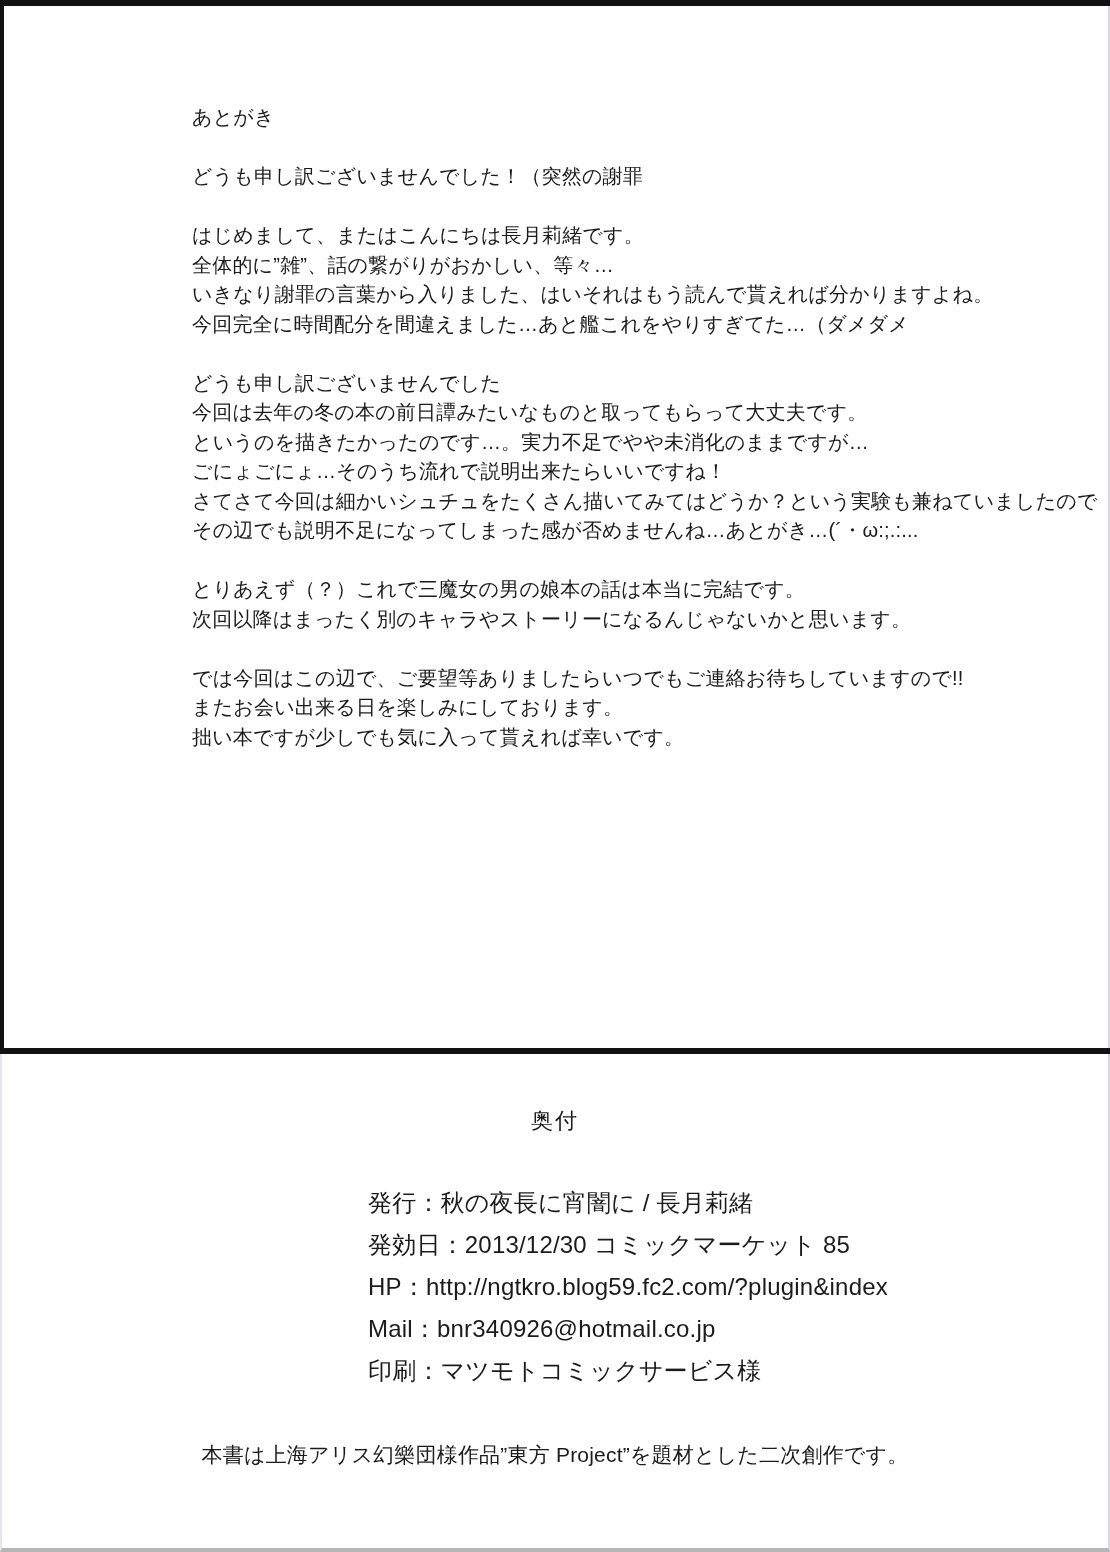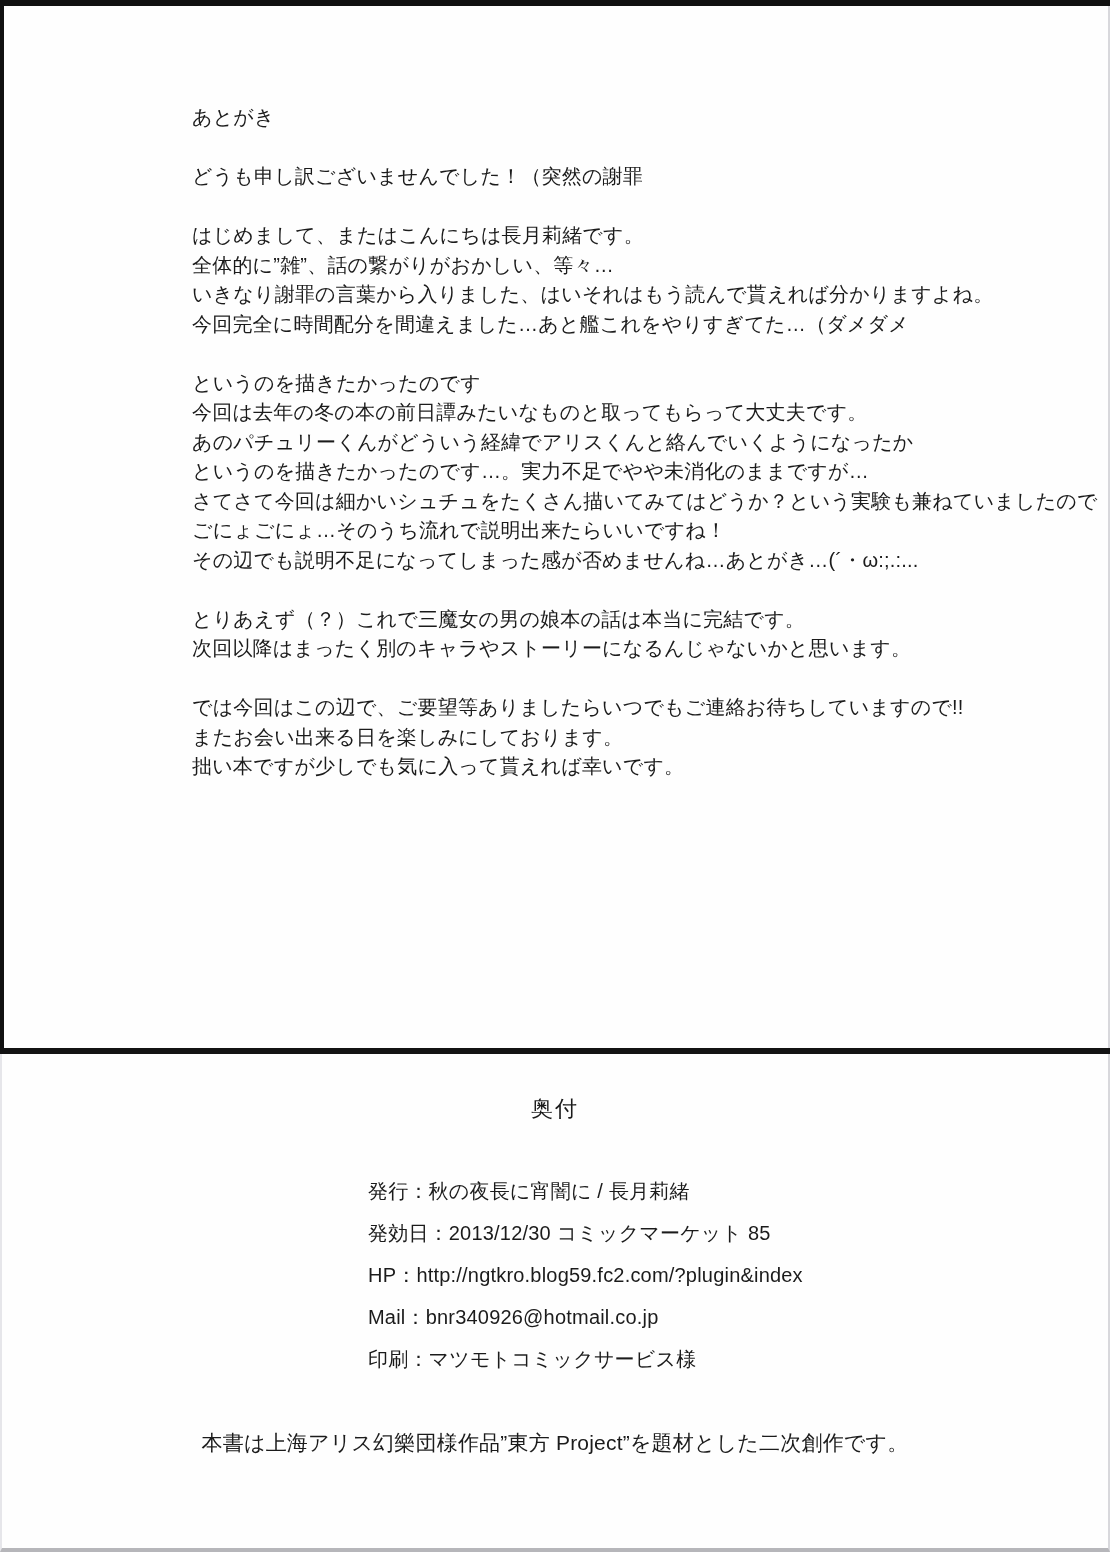--- a/index.html
+++ b/index.html
@@ -44,34 +44,34 @@
   .colophon {
     box-sizing: border-box;
     height: 498px;
     border-left: 2px solid #e6e6ea;
     border-right: 2px solid #d8d8dc;
     border-bottom: 4px solid #b6b6ba;
     padding-top: 40px;
     background: #fefefe;
   }
   .colophon-title {
-    margin: 0;
+    margin: 12px;
     text-align: center;
     font-size: 22px;
     font-weight: normal;
     line-height: 30px;
     letter-spacing: 2px;
   }
   .colophon-rows {
     margin: 46px 0 0 366px;
   }
   .colophon-rows .line {
     height: 42px;
     line-height: 42px;
-    font-size: 20px;
+    font-size: 24px;
     white-space: nowrap;
     letter-spacing: 0.2px;
   }
   .colophon-note {
     margin-top: 48px;
     text-align: center;
     font-size: 21px;
     line-height: 30px;
     white-space: nowrap;
     letter-spacing: 0.2px;
@@ -86,26 +86,25 @@
     <div class="heading-line">あとがき</div>
     <div>
         <div class="line">&nbsp;</div>
         <div class="line">どうも申し訳ございませんでした！（突然の謝罪</div>
         <div class="line">&nbsp;</div>
         <div class="line">はじめまして、またはこんにちは長月莉緒です。</div>
         <div class="line">全体的に”雑”、話の繋がりがおかしい、等々…</div>
         <div class="line">いきなり謝罪の言葉から入りました、はいそれはもう読んで貰えれば分かりますよね。</div>
         <div class="line">今回完全に時間配分を間違えました…あと艦これをやりすぎてた…（ダメダメ</div>
         <div class="line">&nbsp;</div>
-        <div class="line">というのを描きたかったのです</div>
+        <div class="line">どうも申し訳ございませんでした</div>
         <div class="line">今回は去年の冬の本の前日譚みたいなものと取ってもらって大丈夫です。</div>
-        <div class="line">あのパチュリーくんがどういう経緯でアリスくんと絡んでいくようになったか</div>
         <div class="line">というのを描きたかったのです…。実力不足でやや未消化のままですが…</div>
+        <div class="line">ごにょごにょ…そのうち流れで説明出来たらいいですね！</div>
         <div class="line">さてさて今回は細かいシュチュをたくさん描いてみてはどうか？という実験も兼ねていましたので</div>
-        <div class="line">ごにょごにょ…そのうち流れで説明出来たらいいですね！</div>
         <div class="line">その辺でも説明不足になってしまった感が否めませんね…あとがき…(´・ω:;.:...</div>
         <div class="line">&nbsp;</div>
         <div class="line">とりあえず（？）これで三魔女の男の娘本の話は本当に完結です。</div>
         <div class="line">次回以降はまったく別のキャラやストーリーになるんじゃないかと思います。</div>
         <div class="line">&nbsp;</div>
         <div class="line">では今回はこの辺で、ご要望等ありましたらいつでもご連絡お待ちしていますので!!</div>
         <div class="line">またお会い出来る日を楽しみにしております。</div>
         <div class="line">拙い本ですが少しでも気に入って貰えれば幸いです。</div>
         <div class="line">&nbsp;</div>
       </div>

